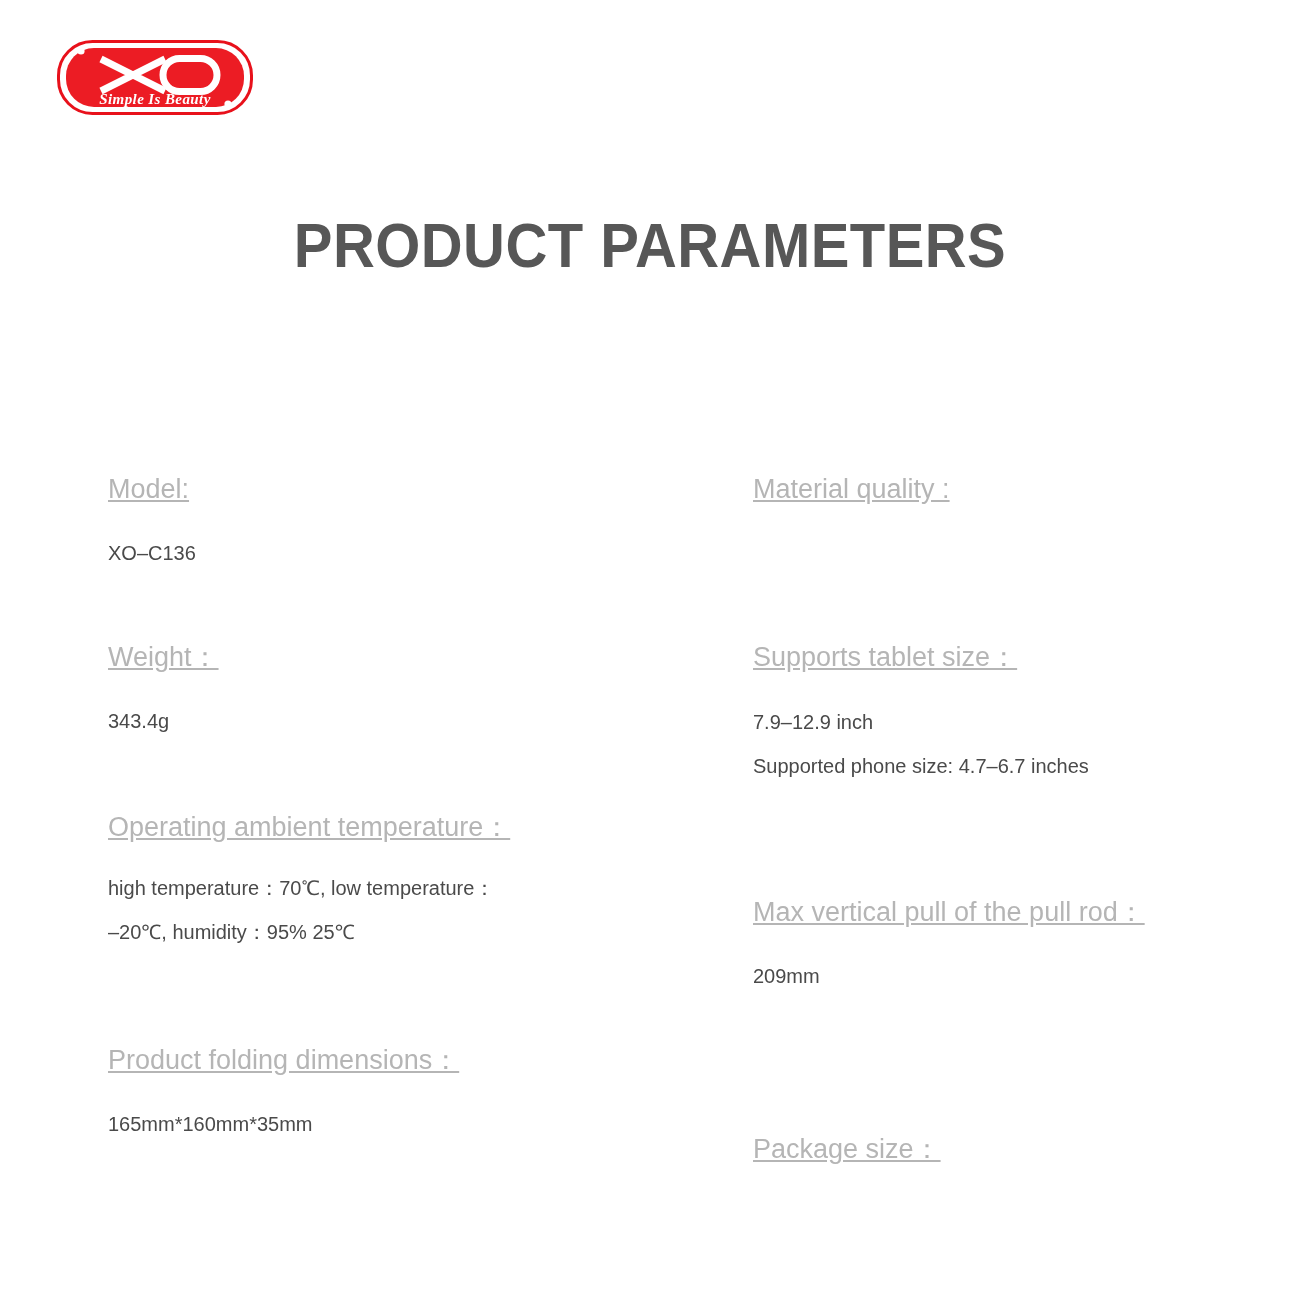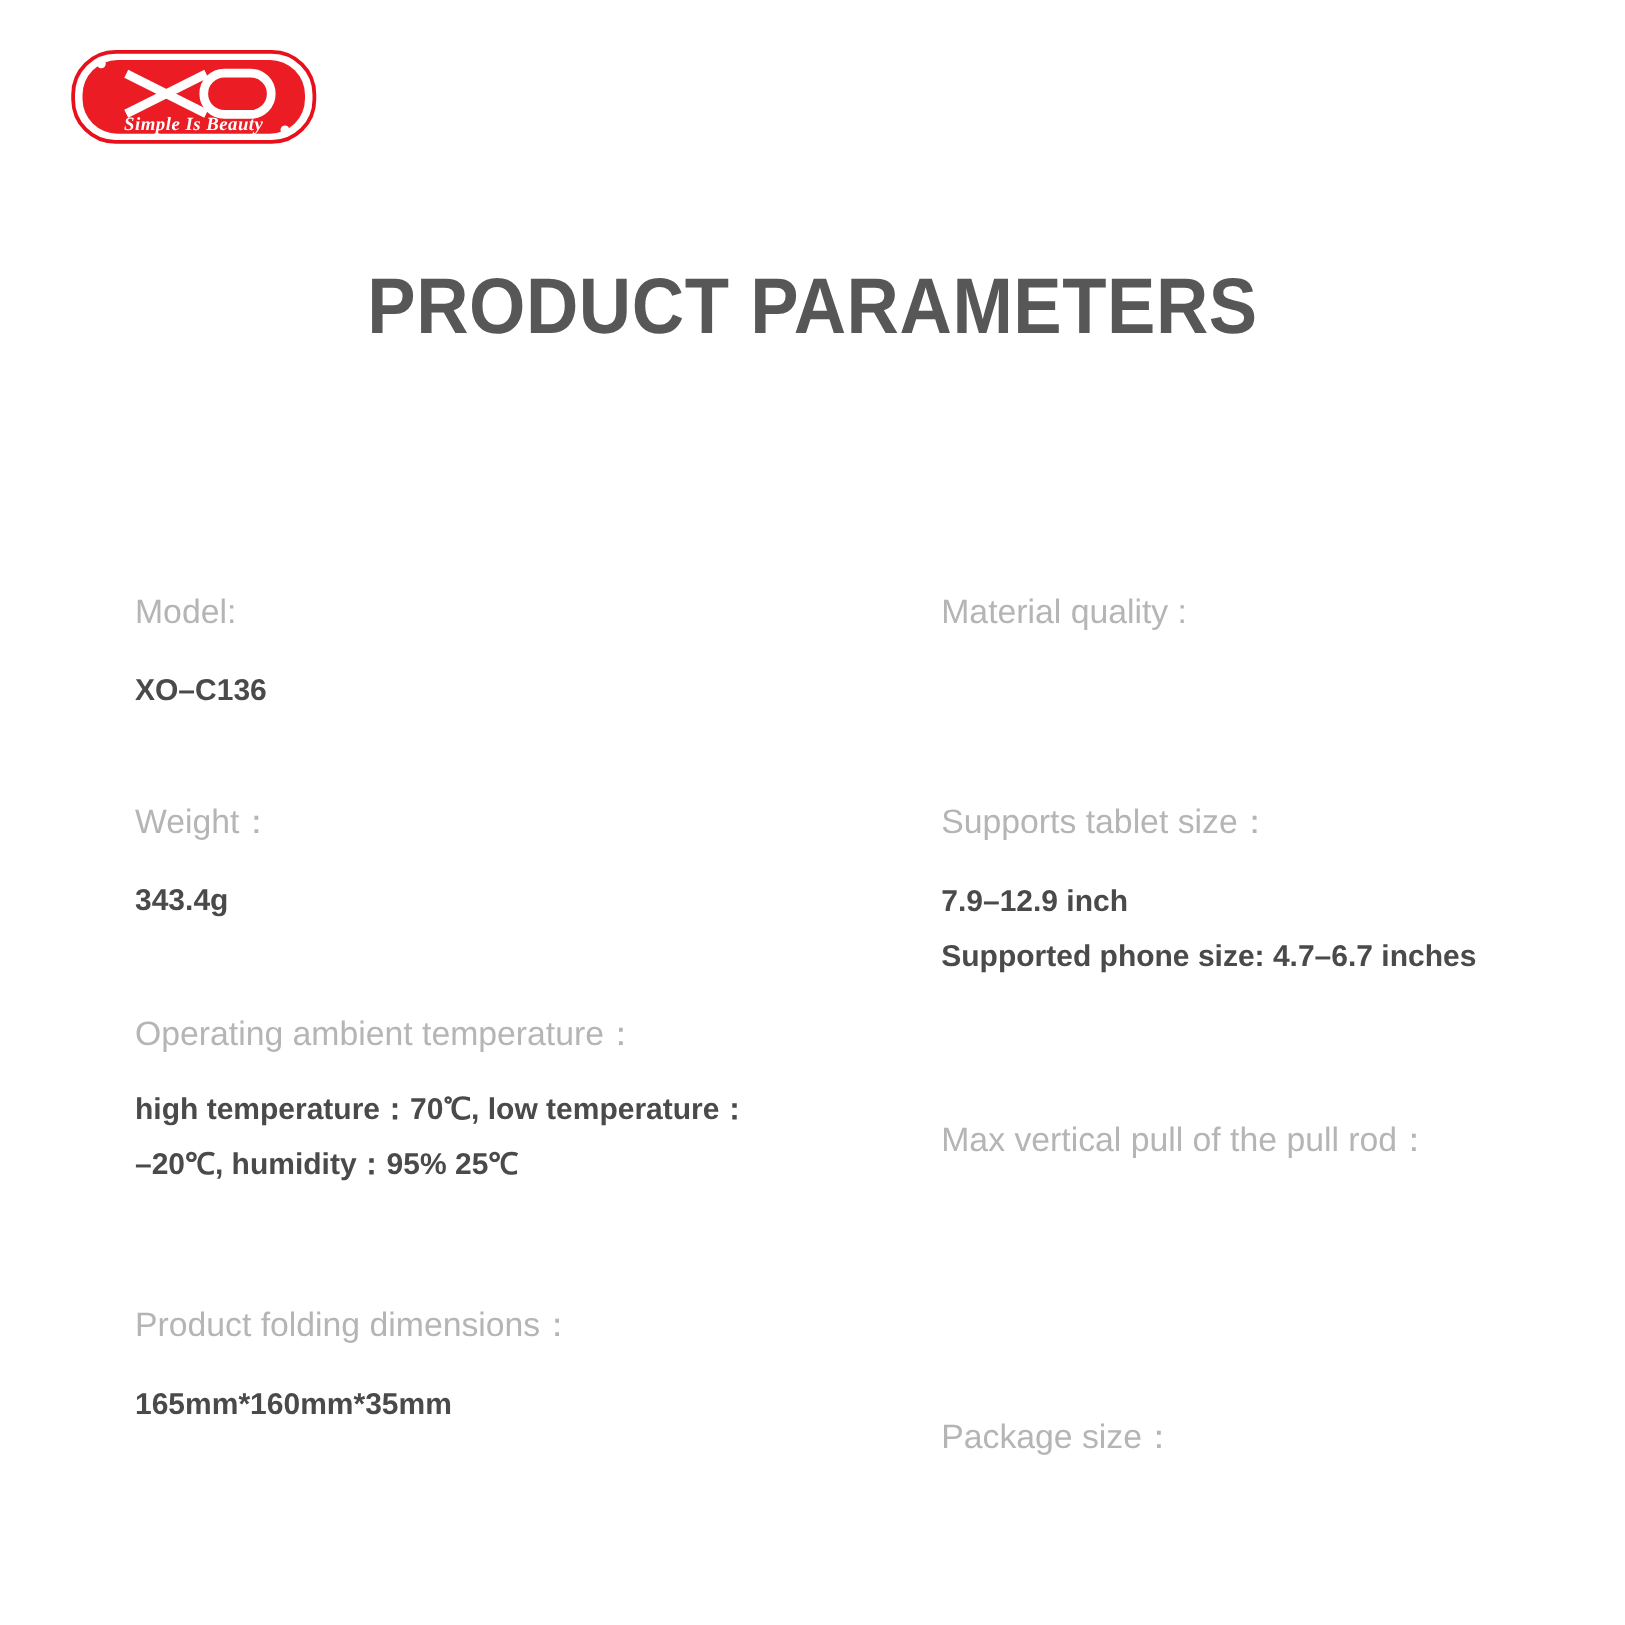--- a/index.html
+++ b/index.html
@@ -61,31 +61,32 @@
     left: 0;
     width: 100%;
   }
 
   .spec-label {
     color: #b5b5b5;
     font-size: 27px;
     line-height: 34px;
     font-weight: normal;
     white-space: nowrap;
+    text-decoration: underline;
   }
 
   .spec-values {
     margin-top: 26px;
   }
 
   .spec-value {
     color: #4a4a4a;
-    font-size: 24px;
+    font-size: 20px;
     line-height: 42px;
-    font-weight: bold;
+    font-weight: normal;
     white-space: nowrap;
   }
 
   
   #grp-model        { top: 472px; }
   #grp-weight       { top: 640px; }
   #grp-temperature  { top: 810px; }
   #grp-folding      { top: 1043px; }
 
   
@@ -167,19 +168,22 @@
   <div class="spec-group" id="grp-tablet">
     <div class="spec-label">Supports tablet size：</div>
     <div class="spec-values">
       <div class="spec-value">7.9–12.9 inch</div>
       <div class="spec-value">Supported phone size: 4.7–6.7 inches</div>
     </div>
   </div>
 
   <div class="spec-group" id="grp-pullrod">
     <div class="spec-label">Max vertical pull of the pull rod：</div>
+    <div class="spec-values">
+      <div class="spec-value">209mm</div>
+    </div>
   </div>
 
   <div class="spec-group" id="grp-package">
     <div class="spec-label">Package size：</div>
   </div>
 
 </div>
 
 </body></html>

